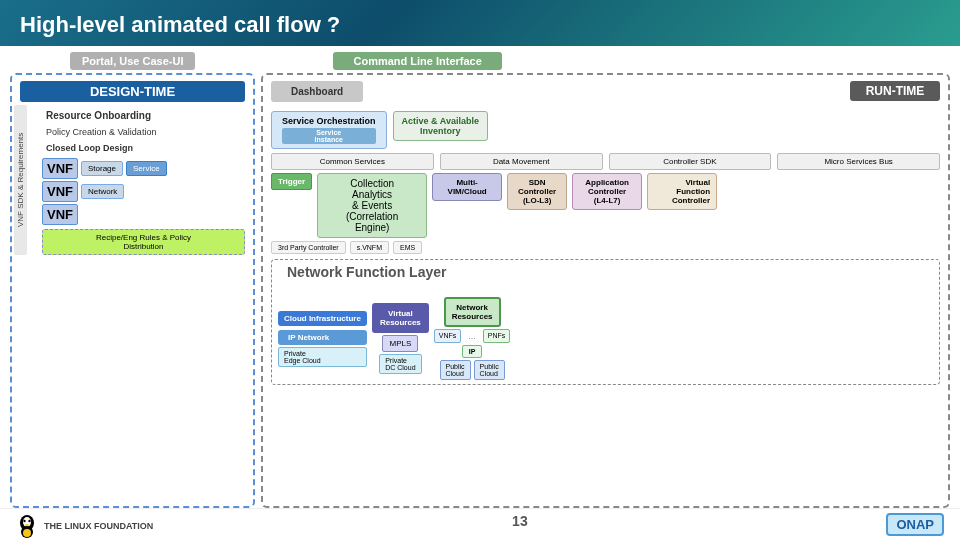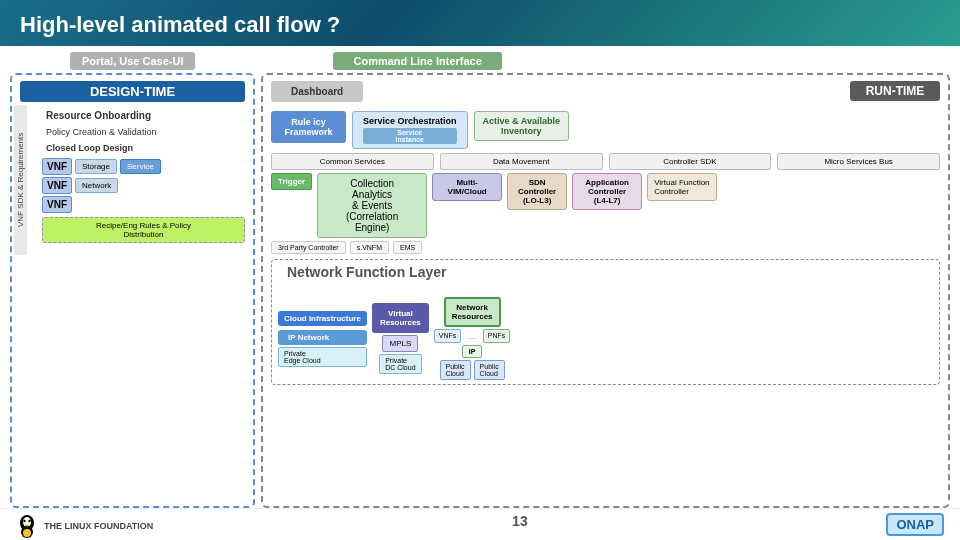--- a/index.html
+++ b/index.html
@@ -117,21 +117,21 @@
     .vnf-row {
       display: flex;
       gap: 3px;
       margin-top: 3px;
       margin-left: 22px;
       align-items: center;
     }
     .vnf-box {
       background: #b8c8e8;
       border: 1px solid #5a8fd6;
-      font-size: 10px;
+      font-size: 13px;
       padding: 2px 4px;
       border-radius: 2px;
       font-weight: bold;
     }
     .storage-box {
       background: #c8d8e8;
       border: 1px solid #7aabe8;
       font-size: 8px;
       padding: 2px 6px;
       border-radius: 2px;
@@ -293,24 +293,24 @@
       font-weight: bold;
       padding: 4px 6px;
       border-radius: 3px;
       text-align: center;
       flex: 0 0 70px;
     }
     .vfc-box {
       background: #f0e8d8;
       border: 1px solid #c8a888;
       font-size: 8px;
-      font-weight: normal;
+      font-weight: bold;
       padding: 4px 6px;
       border-radius: 3px;
-      text-align: left;
+      text-align: right;
       flex: 0 0 70px;
     }
 
     
     .third-party-row {
       display: flex;
       gap: 4px;
       margin-bottom: 3px;
       font-size: 7px;
       align-items: center;
@@ -506,24 +506,20 @@
       </div>
 
       <div class="run-time">
 
         <div style="display:flex;justify-content:space-between;align-items:flex-start;margin-bottom:4px;">
           <div class="dashboard-box">Dashboard</div>
           <div class="run-time-header" style="width:90px;font-size:12px;">RUN-TIME</div>
         </div>
 
         <div style="display:flex;gap:6px;align-items:flex-start;margin-bottom:4px;">
-          <div class="rule-box" style="font-size:9px;padding:6px 8px;min-width:75px;">
-            <div style="white-space:pre-line;font-size:9px;">Rule     icy
-Framework</div>
-          </div>
           <div class="service-orch-box">
             <div>Service Orchestration</div>
             <div class="service-instance-label" style="white-space:pre-line;">Service
 Instance</div>
           </div>
           <div class="inventory-box" style="white-space:pre-line;">Active &amp; Available
 Inventory</div>
         </div>
 
         <div style="display:flex;gap:6px;margin-bottom:3px;font-size:8px;">

